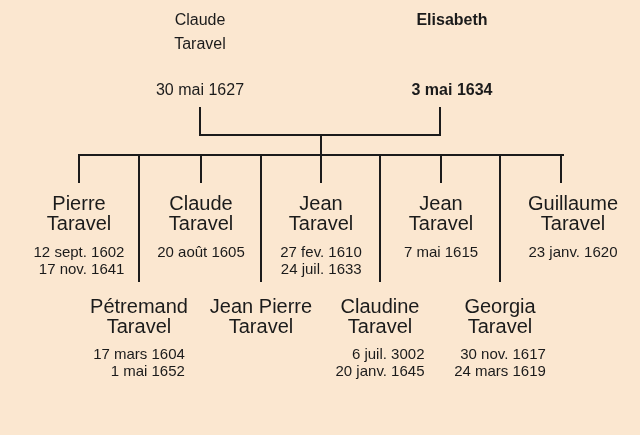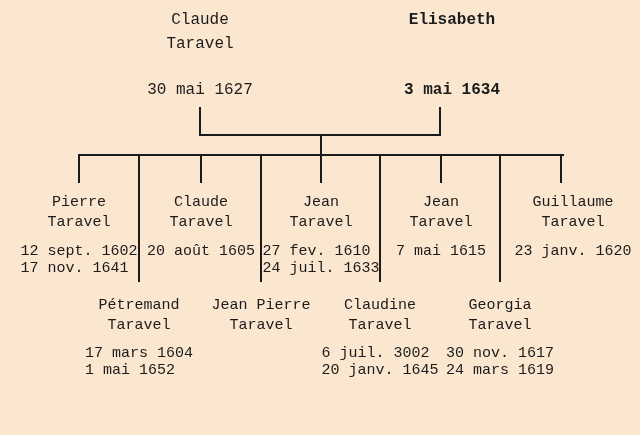--- a/index.html
+++ b/index.html
@@ -1,29 +1,29 @@
 <!DOCTYPE html>
 <html style="--background: #FBE7D0; --line: #1B1B1B; --text: #1B1B1B;"><head>
 <meta charset="utf-8">
 <style>
   html,body{margin:0;padding:0}
   .canvas{
     position:relative;
     width:640px;height:435px;
     background:var(--background,#FBE7D0);
     color:var(--text,#1B1B1B);
-    font-family:Liberation Mono, monospace;
+    font-family:Liberation Sans, sans-serif;
     overflow:hidden;
   }
   .line{position:absolute;background:var(--line,#1B1B1B)}
   .person{position:absolute;transform:translateX(-50%);text-align:center}
-  .name{white-space:nowrap;font-size:15px;line-height:20px}
+  .name{white-space:nowrap;font-size:20px;line-height:20px}
   .row-parents .name{font-size:16px;line-height:24px}
   .dates{position:absolute;left:50%;transform:translateX(-50%);
-         white-space:nowrap;font-size:15px;line-height:17px;text-align:left}
+         white-space:nowrap;font-size:15px;line-height:17px;text-align:right}
   .row-parents .dates{top:72px;font-size:16px;line-height:20px}
   .row-top .dates{top:50px}
   .row-bottom .dates{top:49px}
   .bold{font-weight:bold}
 </style>
 </head>
 <body>
 
 <div class="canvas">
 

